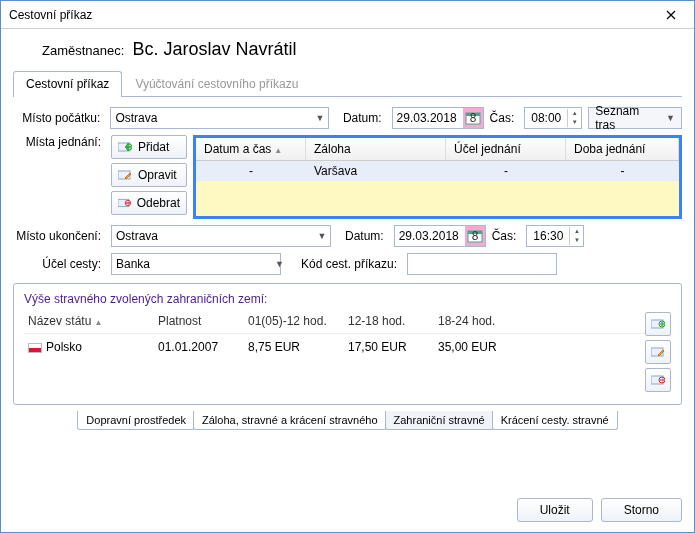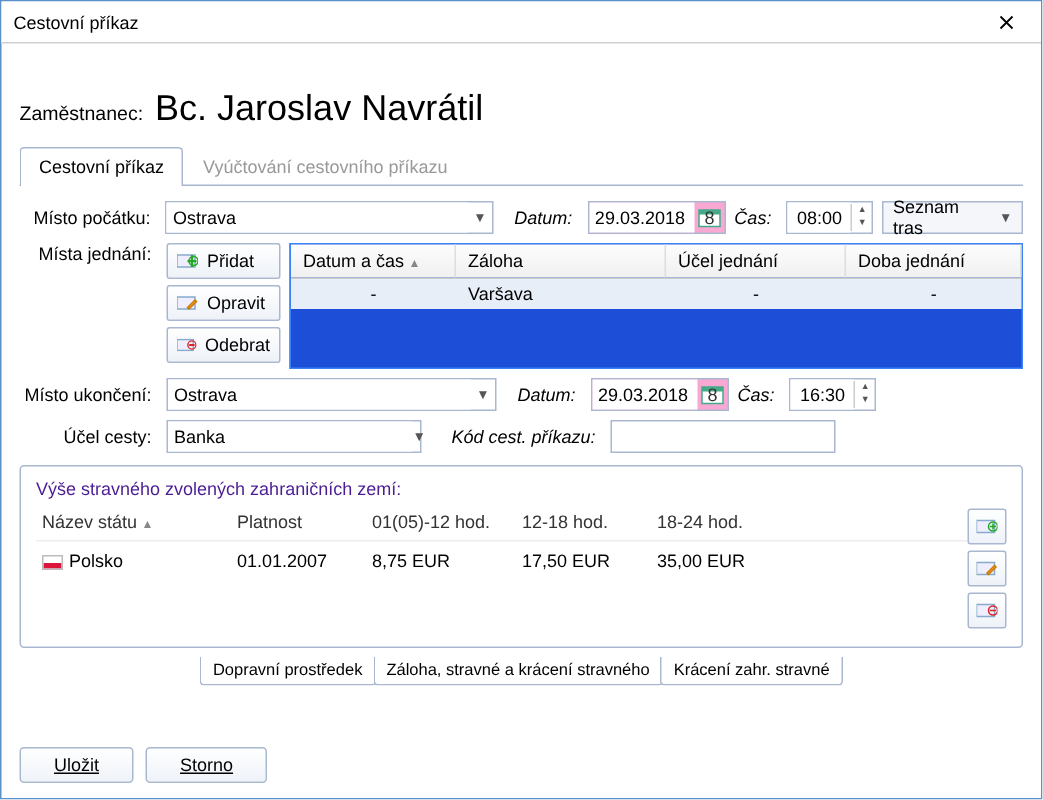--- a/index.html
+++ b/index.html
@@ -3,60 +3,60 @@
   <meta charset="utf-8">
   <style>
     * { box-sizing: border-box; font-family: "Segoe UI", Tahoma, sans-serif; font-size: 12px; }
     body { margin: 0; background: #fff; }
     .window { width: 695px; height: 533px; border: 1px solid #5a8fc8; background: #fff; display: flex; flex-direction: column; }
     .titlebar { height: 28px; background: #fff; border-bottom: 1px solid #d0d0d0; display: flex; align-items: center; padding: 0 8px; }
     .titlebar .title { flex: 1; }
     .close-btn { width: 30px; height: 22px; display: flex; align-items: center; justify-content: center; cursor: pointer; }
     .content { flex: 1; padding: 10px 12px 8px; }
     .employee-row { display: flex; align-items: baseline; gap: 8px; margin-bottom: 10px; }
-    .employee-row .label { font-size: 13px; }
-    .employee-row .name { font-size: 24px; color: #000; margin-top: 20px; }
+    .employee-row .label { font-size: 13px; margin-left: 29px; }
+    .employee-row .name { font-size: 18px; color: #000; }
     .tabs { display: flex; border-bottom: 1px solid #a9b8d0; margin-bottom: 10px; }
     .tab { padding: 5px 12px 6px; border: 1px solid transparent; border-bottom: none; cursor: pointer; color: #999; position: relative; top: 1px; }
     .tab.active { border-color: #a9b8d0; background: #fff; color: #000; border-radius: 3px 3px 0 0; }
     .form-row { display: flex; align-items: center; gap: 6px; margin-bottom: 6px; }
     .form-label { width: 92px; text-align: right; padding-right: 4px; }
-    .form-label-sm { text-align: right; padding-right: 4px; font-style: italic; }
+    .form-label-sm { text-align: right; padding-right: 4px; }
     select, input[type=text] { border: 1px solid #a9b8d0; padding: 2px 4px; height: 22px; background: #fff; }
     .combo { display: flex; align-items: center; border: 1px solid #a9b8d0; height: 22px; background: #fff; }
     .combo input { border: none; flex: 1; height: 100%; padding: 0 4px; outline: none; }
     .combo .dd { width: 16px; text-align: center; color: #555; cursor: pointer; font-size: 9px; }
     .datefield { display: flex; align-items: center; border: 1px solid #a9b8d0; height: 22px; background: #f9a8d4; }
     .datefield input { border: none; width: 70px; padding: 0 4px; height: 100%; outline: none; }
     .cal-icon { width: 16px; height: 16px; margin: 0 2px; }
     .timefield { display: flex; align-items: center; border: 1px solid #a9b8d0; height: 22px; background: #fff; }
     .timefield input { border: none; width: 42px; text-align: center; padding: 0 2px; height: 100%; outline: none; }
     .spinner { display: flex; flex-direction: column; width: 14px; }
     .spinner .s { height: 9px; font-size: 6px; text-align: center; border-left: 1px solid #ccc; cursor: pointer; color: #555; line-height: 8px; }
     .dd-btn { border: 1px solid #a9b8d0; height: 22px; padding: 0 6px; display: flex; align-items: center; gap: 4px; cursor: pointer; background: #f4f6fa; }
     .dd-btn .dd { font-size: 9px; color: #555; }
     .icon-btn { border: 1px solid #a9b8d0; height: 24px; width: 76px; display: flex; align-items: center; gap: 6px; padding: 0 6px; cursor: pointer; background: linear-gradient(#fff,#eef2f8); border-radius: 2px; margin-bottom: 4px; }
     .sq-btn { border: 1px solid #a9b8d0; height: 24px; width: 26px; display: flex; align-items: center; justify-content: center; cursor: pointer; background: linear-gradient(#fff,#eef2f8); border-radius: 2px; margin-bottom: 4px; }
-    .grid { border: 1px solid #3b82f6; flex: 1; background: #1d4ed8; }
+    .grid { border: 3px solid #3b82f6; flex: 1; background: #fef9c3; }
     .grid-head { display: flex; background: linear-gradient(#fdfdfd,#f0f0f0); border-bottom: 1px solid #ccc; }
     .grid-head .gh { padding: 4px 8px; border-right: 1px solid #ddd; }
     .grid-row { display: flex; background: #e8eef7; }
     .grid-row .gc { padding: 3px 8px; }
     .panel { border: 1px solid #a9b8d0; padding: 8px 10px; margin-top: 8px; border-radius: 3px; }
     .panel-title { color: #4c1d95; margin-bottom: 6px; }
     .stbl-head { display: flex; color: #333; border-bottom: 1px solid #eee; padding-bottom: 3px; }
     .stbl-head .sh { padding: 2px 4px; }
     .stbl-row { display: flex; padding-top: 4px; }
     .stbl-row .sc { padding: 2px 4px; }
     .flag-pl { display: inline-block; width: 14px; height: 10px; vertical-align: middle; margin-right: 4px; background: linear-gradient(#fff 0 50%, #dc143c 50% 100%); border: 1px solid #bbb; }
     .subtabs { display: flex; justify-content: center; gap: 0; margin-top: 6px; }
     .subtab { border: 1px solid #a9b8d0; border-top: none; padding: 3px 8px; font-size: 11px; cursor: pointer; background: #fff; border-radius: 0 0 3px 3px; margin: 0 -1px; }
     .subtab.active { background: #f0f4fa; }
     .main-btn { display: block; margin: 10px auto 0; border: 1px solid #a9b8d0; padding: 6px 20px; font-size: 15px; cursor: pointer; background: linear-gradient(#fff,#eef2f8); border-radius: 3px; }
-    .footer { padding: 10px 12px; display: flex; gap: 8px; text-decoration: underline; }
+    .footer { padding: 10px 12px; display: flex; justify-content: flex-end; gap: 8px; }
     .footer .fbtn { border: 1px solid #a9b8d0; padding: 4px 22px; cursor: pointer; background: linear-gradient(#fff,#eef2f8); border-radius: 3px; }
     .sort-arrow { font-size: 8px; color: #888; margin-left: 3px; }
   </style>
 </head>
 <body>
 
 <div class="window">
   <div class="titlebar">
     <span class="title">Cestovní příkaz</span>
     <div class="close-btn">
@@ -225,21 +225,22 @@
                 <path d="M9 6h4" stroke="#d22"></path>
               </svg>
           </div>
         </div>
       </div>
     </div>
 
     <div class="subtabs">
       <div class="subtab">Dopravní prostředek</div>
       <div class="subtab">Záloha, stravné a krácení stravného</div>
-      <div class="subtab">Krácení zahr. stravné</div>
+      <div class="subtab active">Zahraniční stravné</div>
+      <div class="subtab">Krácení cesty. stravné</div>
     </div>
 
 
   </div>
 
   <div class="footer">
     <button class="fbtn">Uložit</button>
     <button class="fbtn">Storno</button>
   </div>
 </div>

